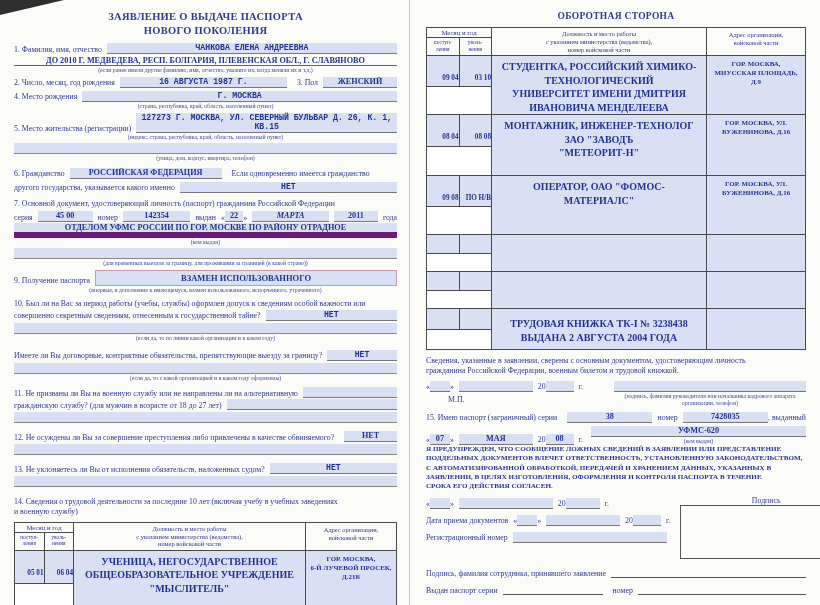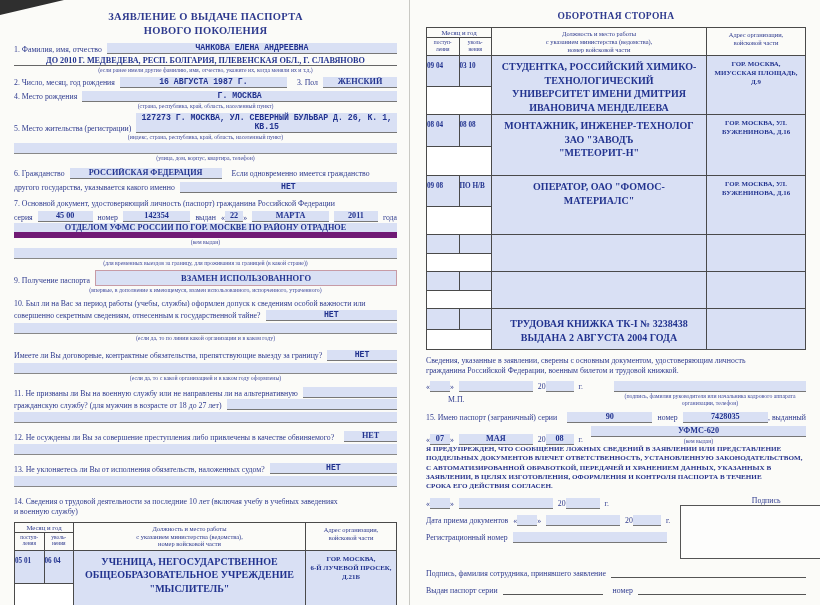--- a/index.html
+++ b/index.html
@@ -37,34 +37,34 @@
   .th-my{border-bottom:1px solid var(--bd);font-size:6.8px;padding:1px 0;}
   .th-split{display:flex;flex:1;}
   .th-split > div{flex:1;font-size:5.4px;line-height:1.15;padding-top:1px;}
   .th-split > div:first-child{border-right:1px solid var(--bd);}
   .th-job{flex:1;font-size:6.4px;line-height:1.2;padding:2px 4px;border-right:1px solid var(--bd);}
   .th-addr{width:86px;font-size:6.4px;line-height:1.2;padding:3px 2px;}
   .trow{display:flex;border-bottom:1px solid var(--bd);}
   .trow:last-child{border-bottom:none;}
   .td-dates{width:58px;border-right:1px solid var(--bd);display:flex;flex-direction:column;}
   .d-top{display:flex;height:52%;}
-  .d-top > div{flex:1;background:var(--hl);font-size:7.2px;font-weight:bold;text-align:left;
-      padding-top:6px;border-bottom:1px solid var(--bd);color:var(--val);}
+  .d-top > div{flex:1;background:var(--hl);font-size:7.2px;font-weight:bold;text-align:right;
+      padding-top:18px;border-bottom:1px solid var(--bd);color:var(--val);}
   .d-top > div:first-child{border-right:1px solid var(--bd);}
   .d-bot{flex:1;background:#fff;}
   .td-job{flex:1;background:var(--hl);border-right:1px solid var(--bd);text-align:center;
       font-weight:bold;font-size:10px;line-height:1.35;padding:4px 6px;color:var(--val);}
   .td-addr{width:86px;background:var(--hl);text-align:center;font-weight:bold;font-size:6.9px;
       line-height:1.3;padding:4px 2px;color:var(--val);}
   .pre{white-space:pre-line;}
   .rt .th-dates,.rt .td-dates{width:64px;}
   .rt .th-addr,.rt .td-addr{width:94px;}
   .sigbox{border:1px solid #555;height:52px;background:#fdfdfc;}
   .w18{width:16px;} .w24{width:24px;} .w30{width:30px;} .w44{width:44px;} .w56{width:56px;}
-  .w70{width:70px;} .w80{width:80px;} .w90{width:90px;} .w110{width:110px;}
+  .w70{width:70px;} .w80{width:80px;font-style:italic;} .w90{width:90px;} .w110{width:110px;}
   .sp{width:5px;flex:0 0 auto;} .sp2{width:10px;flex:0 0 auto;}
 </style>
 </head>
 <body>
 
 <div id="canvas">
   <div id="corner-artifact"></div>
   <div id="divider"></div>
 
   <div class="page" id="page-left">
@@ -360,21 +360,21 @@
       </div>
       <div style="flex:1;margin-left:8px">
         <div class="fl" style="display:block">&nbsp;</div>
         <div class="hint">(подпись, фамилия руководителя или начальника кадрового аппарата организации, телефон)</div>
       </div>
     </div>
 
     <div class="r mt6">
       <span class="lb">15. Имею паспорт (заграничный) серии</span>
         <span class="sp2"></span>
-      <span class="fl w110">90</span>
+      <span class="fl w110">38</span>
         <span class="sp"></span>
       <span class="lb">номер</span>
         <span class="sp"></span>
       <span class="fl w110">7428035</span>
       <span class="lb">, выданный</span>
     </div>
     <div style="display:flex;margin-top:3px">
       <div class="r" style="margin-top:0;flex:0 0 auto">
         <span class="lb">«</span>
         <span class="fl w18">07</span>

